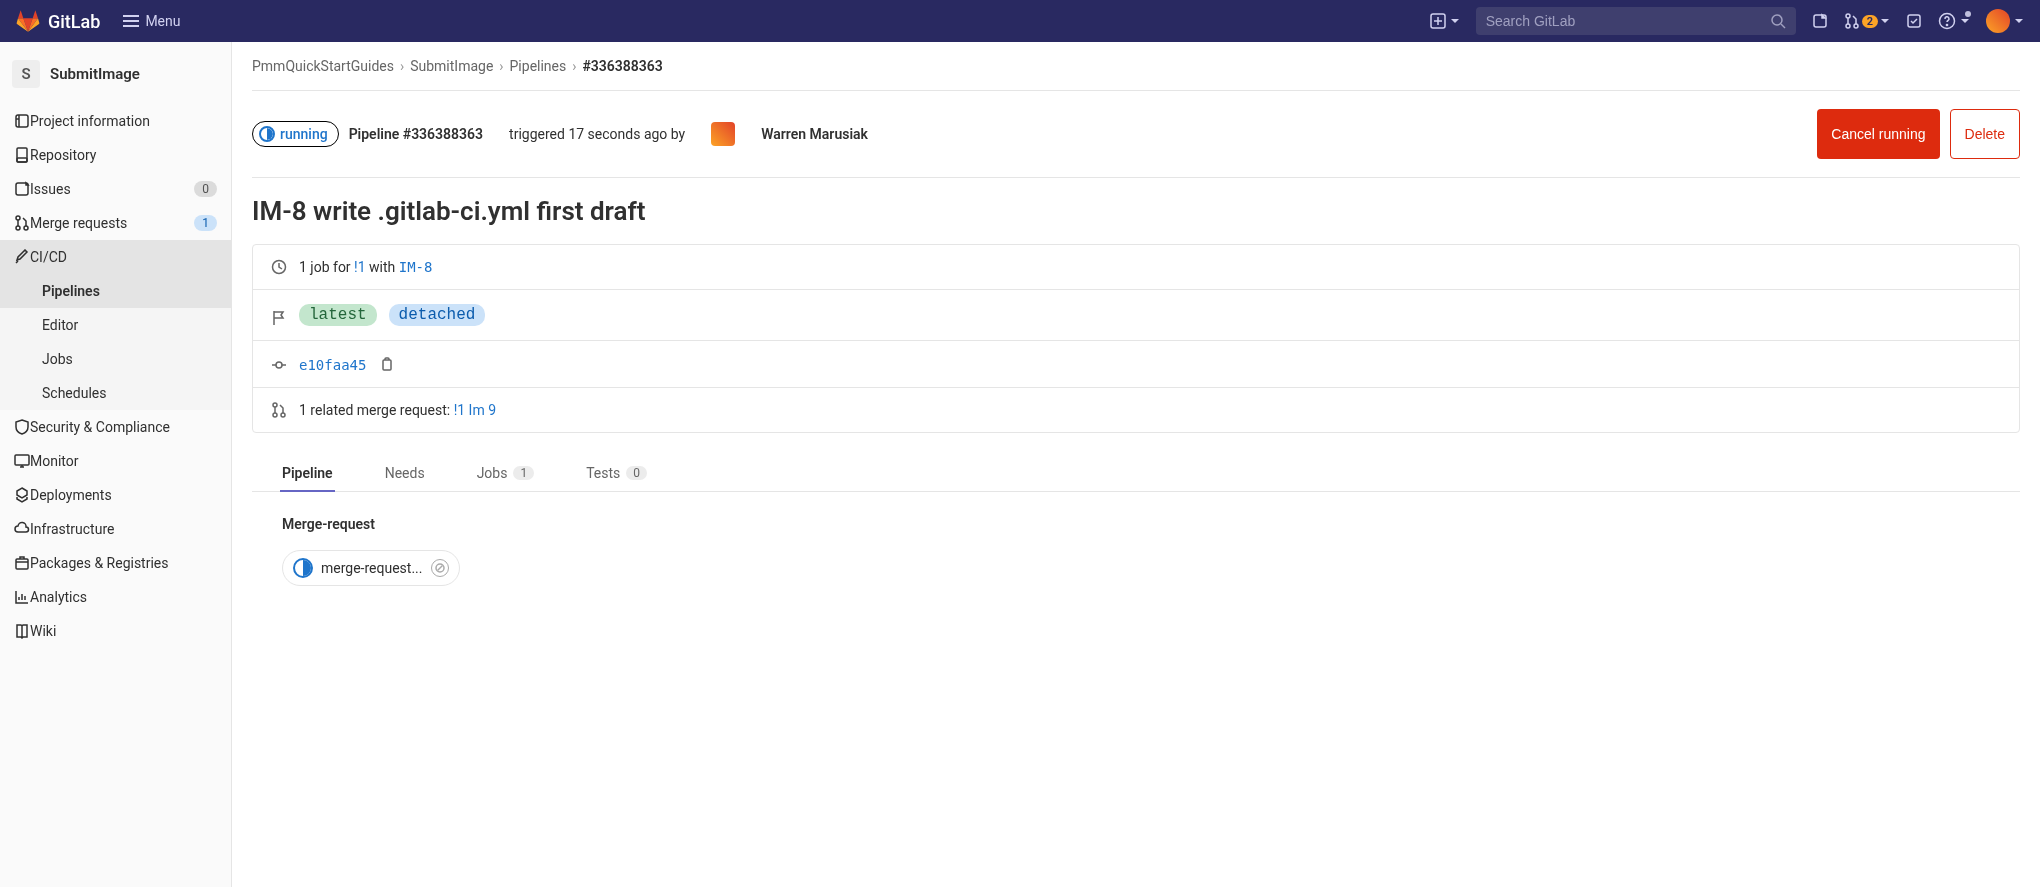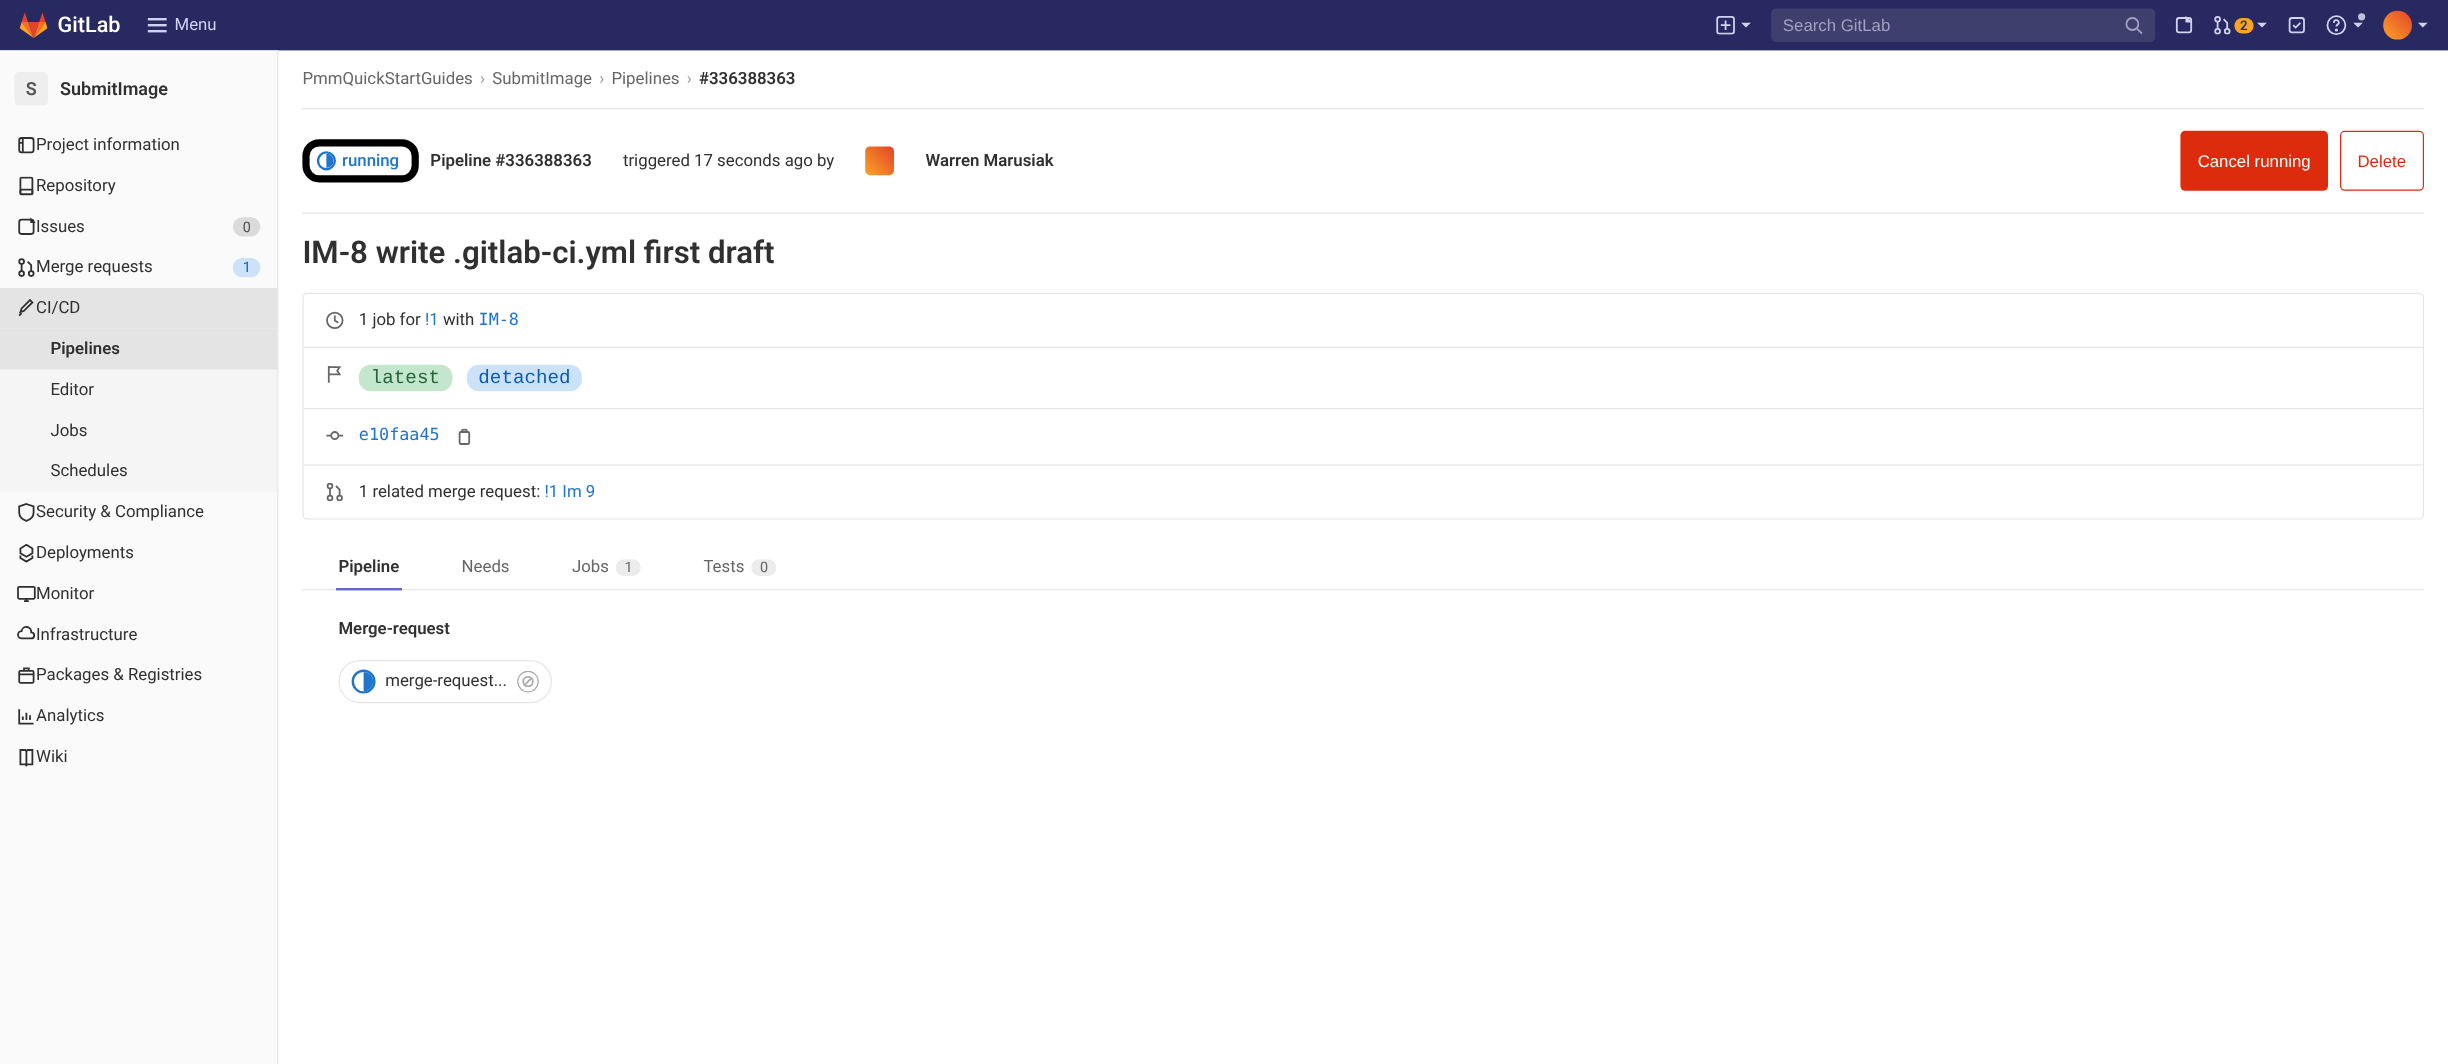--- a/index.html
+++ b/index.html
@@ -38,35 +38,35 @@
 .sub-item.active { background: #e4e4e4; font-weight: 600; }
 
 
 .main { flex: 1; padding: 16px 20px; overflow-y: auto; }
 .breadcrumbs { display: flex; align-items: center; gap: 6px; color: #666; padding-bottom: 16px; border-bottom: 1px solid #e5e5e5; }
 .breadcrumbs a { color: #666; text-decoration: none; cursor: pointer; }
 .breadcrumbs .sep { color: #999; }
 .breadcrumbs .current { color: #303030; font-weight: 600; }
 
 .pipeline-header { display: flex; align-items: center; padding: 18px 0; border-bottom: 1px solid #e5e5e5; gap: 10px; }
-.status-badge { border: 6px solid #000000; color: #1f75cb; border-radius: 14px; padding: 4px 10px 4px 6px; display: inline-flex; align-items: center; gap: 5px; font-weight: 500; }
+.status-badge { border: 1px solid #000000; color: #1f75cb; border-radius: 14px; padding: 4px 10px 4px 6px; display: inline-flex; align-items: center; gap: 5px; font-weight: 500; }
 .status-circle { width: 16px; height: 16px; border: 2px solid #1f75cb; border-radius: 50%; position: relative; overflow: hidden; }
 .status-circle::after { content: ''; position: absolute; width: 50%; height: 100%; background: #1f75cb; right: 0; border-radius: 0 16px 16px 0; }
 .pipeline-info { display: flex; align-items: center; gap: 26px; }
 .pipeline-info b { font-weight: 600; }
 .user-avatar { width: 24px; height: 24px; border-radius: 4px; background: linear-gradient(45deg, #fca326, #e24329); }
 .user-name { font-weight: 600; }
 .header-actions { margin-left: auto; display: flex; gap: 10px; }
 .btn-danger { background: #dd2b0e; color: #fff; border: none; border-radius: 4px; padding: 8px 14px; font-size: 14px; cursor: pointer; font-weight: 500; }
 .btn-danger-outline { background: #fff; color: #dd2b0e; border: 1px solid #dd2b0e; border-radius: 4px; padding: 16px 14px; font-size: 14px; cursor: pointer; font-weight: 500; }
 
 .page-title { font-size: 26px; font-weight: 600; padding: 18px 0; }
 
 .detail-card { border: 1px solid #e5e5e5; border-radius: 4px; margin-bottom: 22px; }
-.detail-row { display: flex; align-items: flex-start; gap: 12px; padding: 14px 18px; border-bottom: 1px solid #e5e5e5; }
+.detail-row { display: flex; align-items: flex-end; gap: 12px; padding: 14px 18px; border-bottom: 1px solid #e5e5e5; }
 .detail-row:last-child { border-bottom: none; }
 .detail-icon { width: 16px; height: 16px; display: flex; align-items: center; justify-content: center; color: #666; flex-shrink: 0; }
 .link { color: #1f75cb; text-decoration: none; cursor: pointer; }
 .mono { font-family: "SFMono-Regular", Menlo, monospace; }
 .tag { border-radius: 10px; padding: 2px 10px; font-size: 16px; font-family: Liberation Mono, monospace; }
 .tag-green { background: #c3e6cd; color: #24663b; }
 .tag-blue { background: #cbe2f9; color: #0b5cad; }
 .copy-btn { color: #666; cursor: pointer; padding: 2px; }
 
 .tabs { display: flex; gap: 20px; border-bottom: 1px solid #e5e5e5; }
@@ -239,33 +239,33 @@
       <span class="icon">
           <svg width="16" height="16" viewBox="0 0 16 16" fill="none" stroke="currentColor" stroke-width="1.5">
             <path d="M8 1l6 2v5c0 4-3 6-6 7-3-1-6-3-6-7V3z"></path>
           </svg>
         </span>
       <span class="label">Security &amp; Compliance</span>
     </div>
     <div class="sidebar-item">
       <span class="icon">
           <svg width="16" height="16" viewBox="0 0 16 16" fill="none" stroke="currentColor" stroke-width="1.5">
-            <path d="M8 1l5 3v4l-5 3-5-3V4zM3 10v2l5 3 5-3v-2"></path>
-          </svg>
-        </span>
-      <span class="label">Deployments</span>
-    </div>
-    <div class="sidebar-item">
-      <span class="icon">
-          <svg width="16" height="16" viewBox="0 0 16 16" fill="none" stroke="currentColor" stroke-width="1.5">
             <rect x="1" y="2" width="14" height="10" rx="1"></rect>
             <path d="M6 14h4M8 12v2"></path>
           </svg>
         </span>
       <span class="label">Monitor</span>
+    </div>
+    <div class="sidebar-item">
+      <span class="icon">
+          <svg width="16" height="16" viewBox="0 0 16 16" fill="none" stroke="currentColor" stroke-width="1.5">
+            <path d="M8 1l5 3v4l-5 3-5-3V4zM3 10v2l5 3 5-3v-2"></path>
+          </svg>
+        </span>
+      <span class="label">Deployments</span>
     </div>
     <div class="sidebar-item">
       <span class="icon">
           <svg width="16" height="16" viewBox="0 0 16 16" fill="none" stroke="currentColor" stroke-width="1.5">
             <path d="M4 11a3 3 0 010-6 4 4 0 018 1 2.5 2.5 0 010 5z"></path>
           </svg>
         </span>
       <span class="label">Infrastructure</span>
     </div>
     <div class="sidebar-item">

